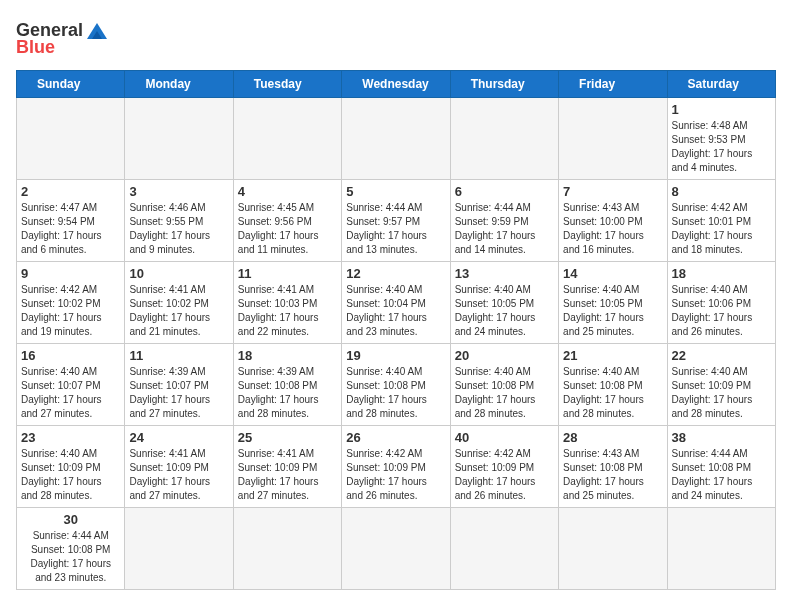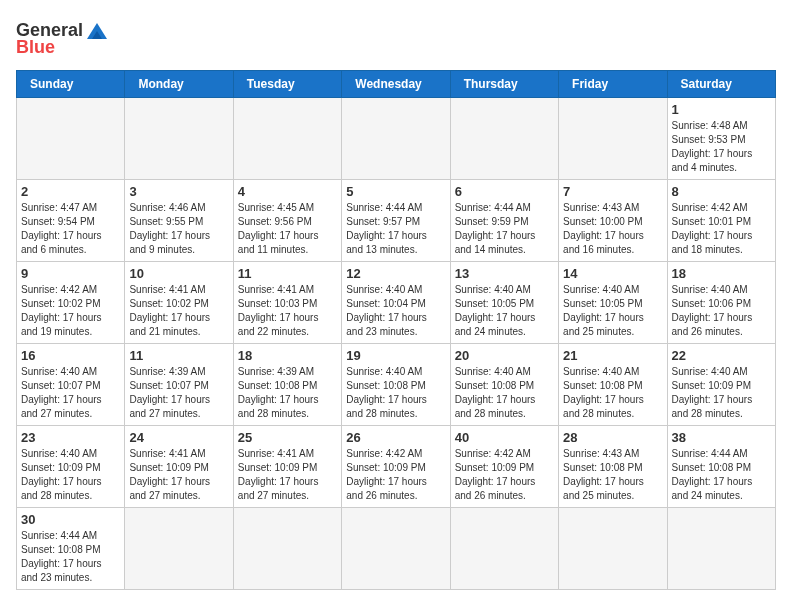--- a/index.html
+++ b/index.html
@@ -35,21 +35,21 @@
       color: #555;
     }
     .calendar {
       width: 100%;
       border-collapse: collapse;
       font-size: 11px;
     }
     .calendar thead tr th {
       background: #1a73c8;
       color: #fff;
-      padding: 6px 13px;
+      padding: 6px 20px;
       text-align: left;
       font-size: 12px;
       font-weight: bold;
       border: 1px solid #1565a8;
     }
     .calendar tbody tr td {
       border: 1px solid #ccc;
       vertical-align: top;
       padding: 4px;
       height: 80px;
@@ -65,20 +65,21 @@
       color: #333;
       margin-bottom: 2px;
     }
     .day-info {
       font-size: 10px;
       color: #333;
       line-height: 1.4;
     }
     .last-row td {
       height: 70px;
+      text-align: center;
     }
   </style>
 </head>
 <body>
 
 <div class="header-area">
   <div class="logo">
     <div style="display:flex;flex-direction:column;align-items:flex-start;">
       <div style="display:flex;align-items:center;gap:4px;">
         <span style="font-size:18px;font-weight:bold;color:#333;">General</span>

